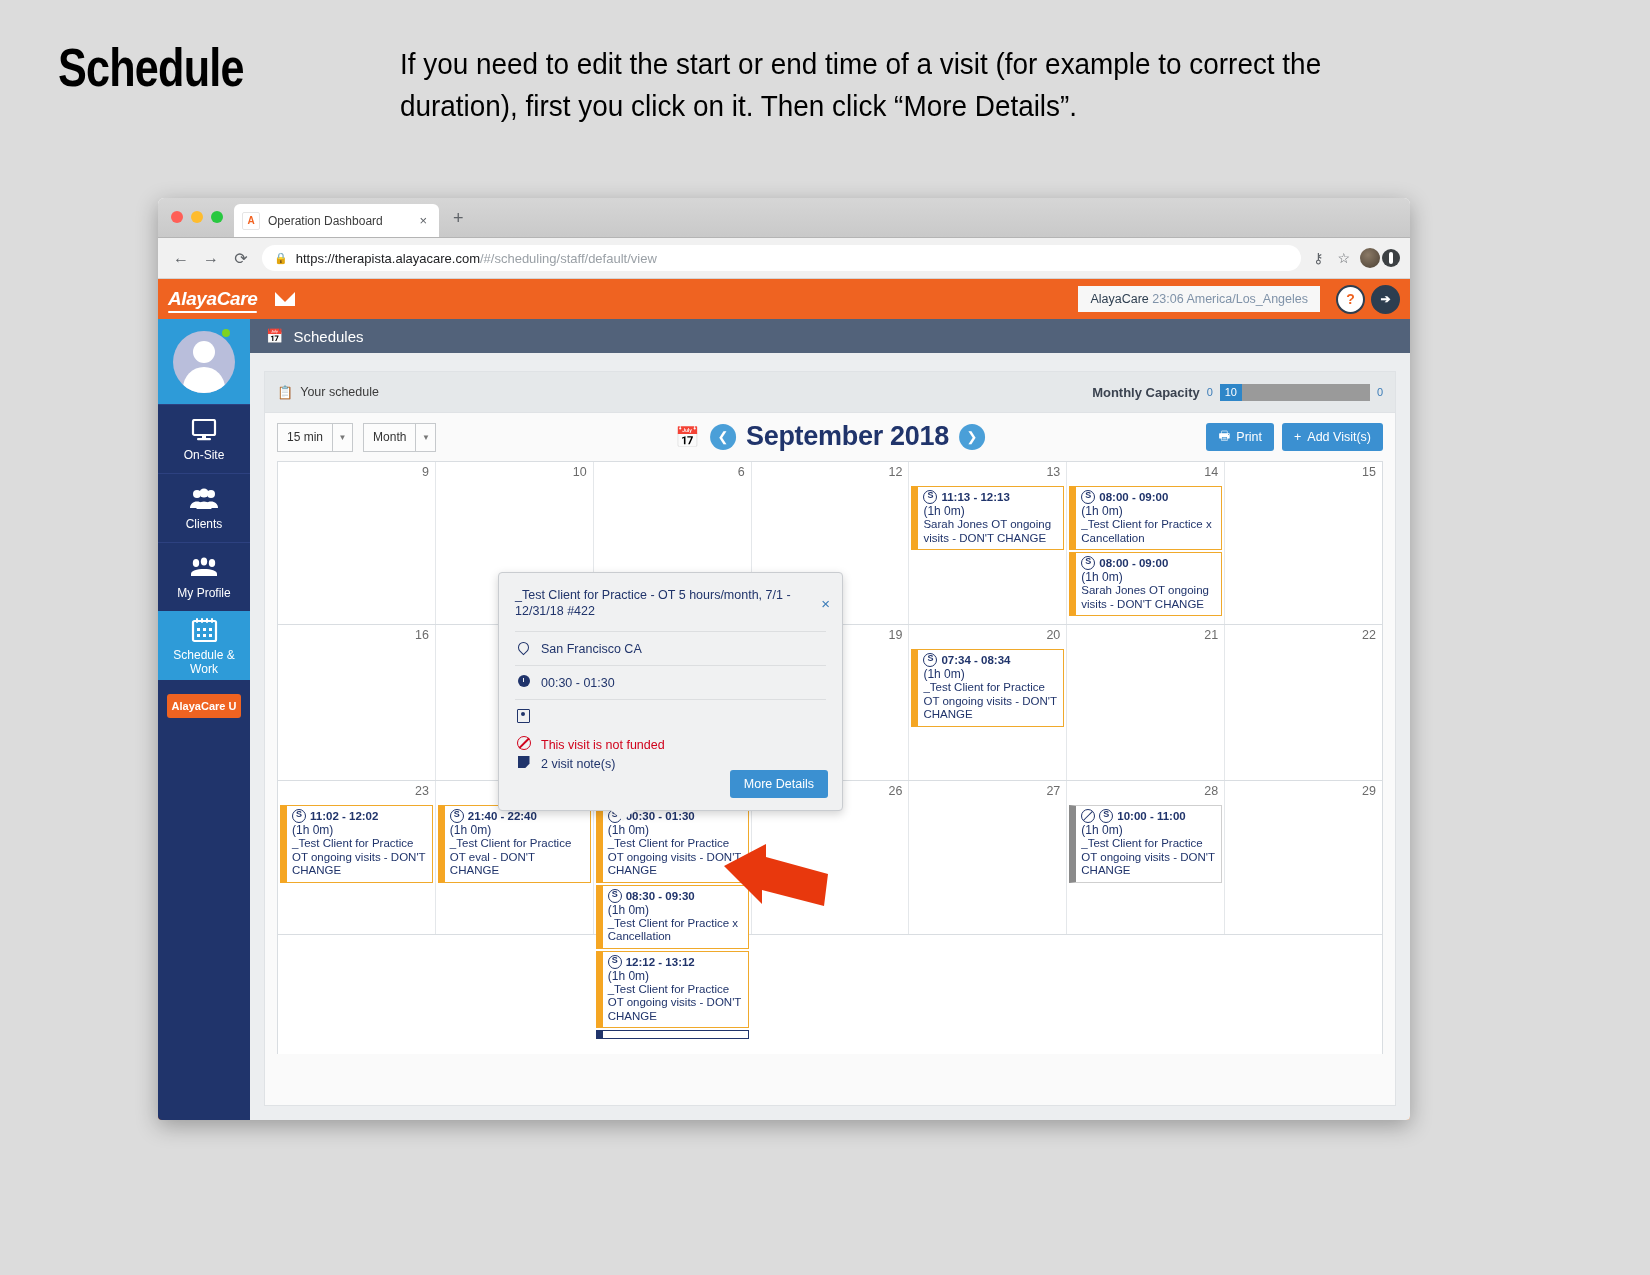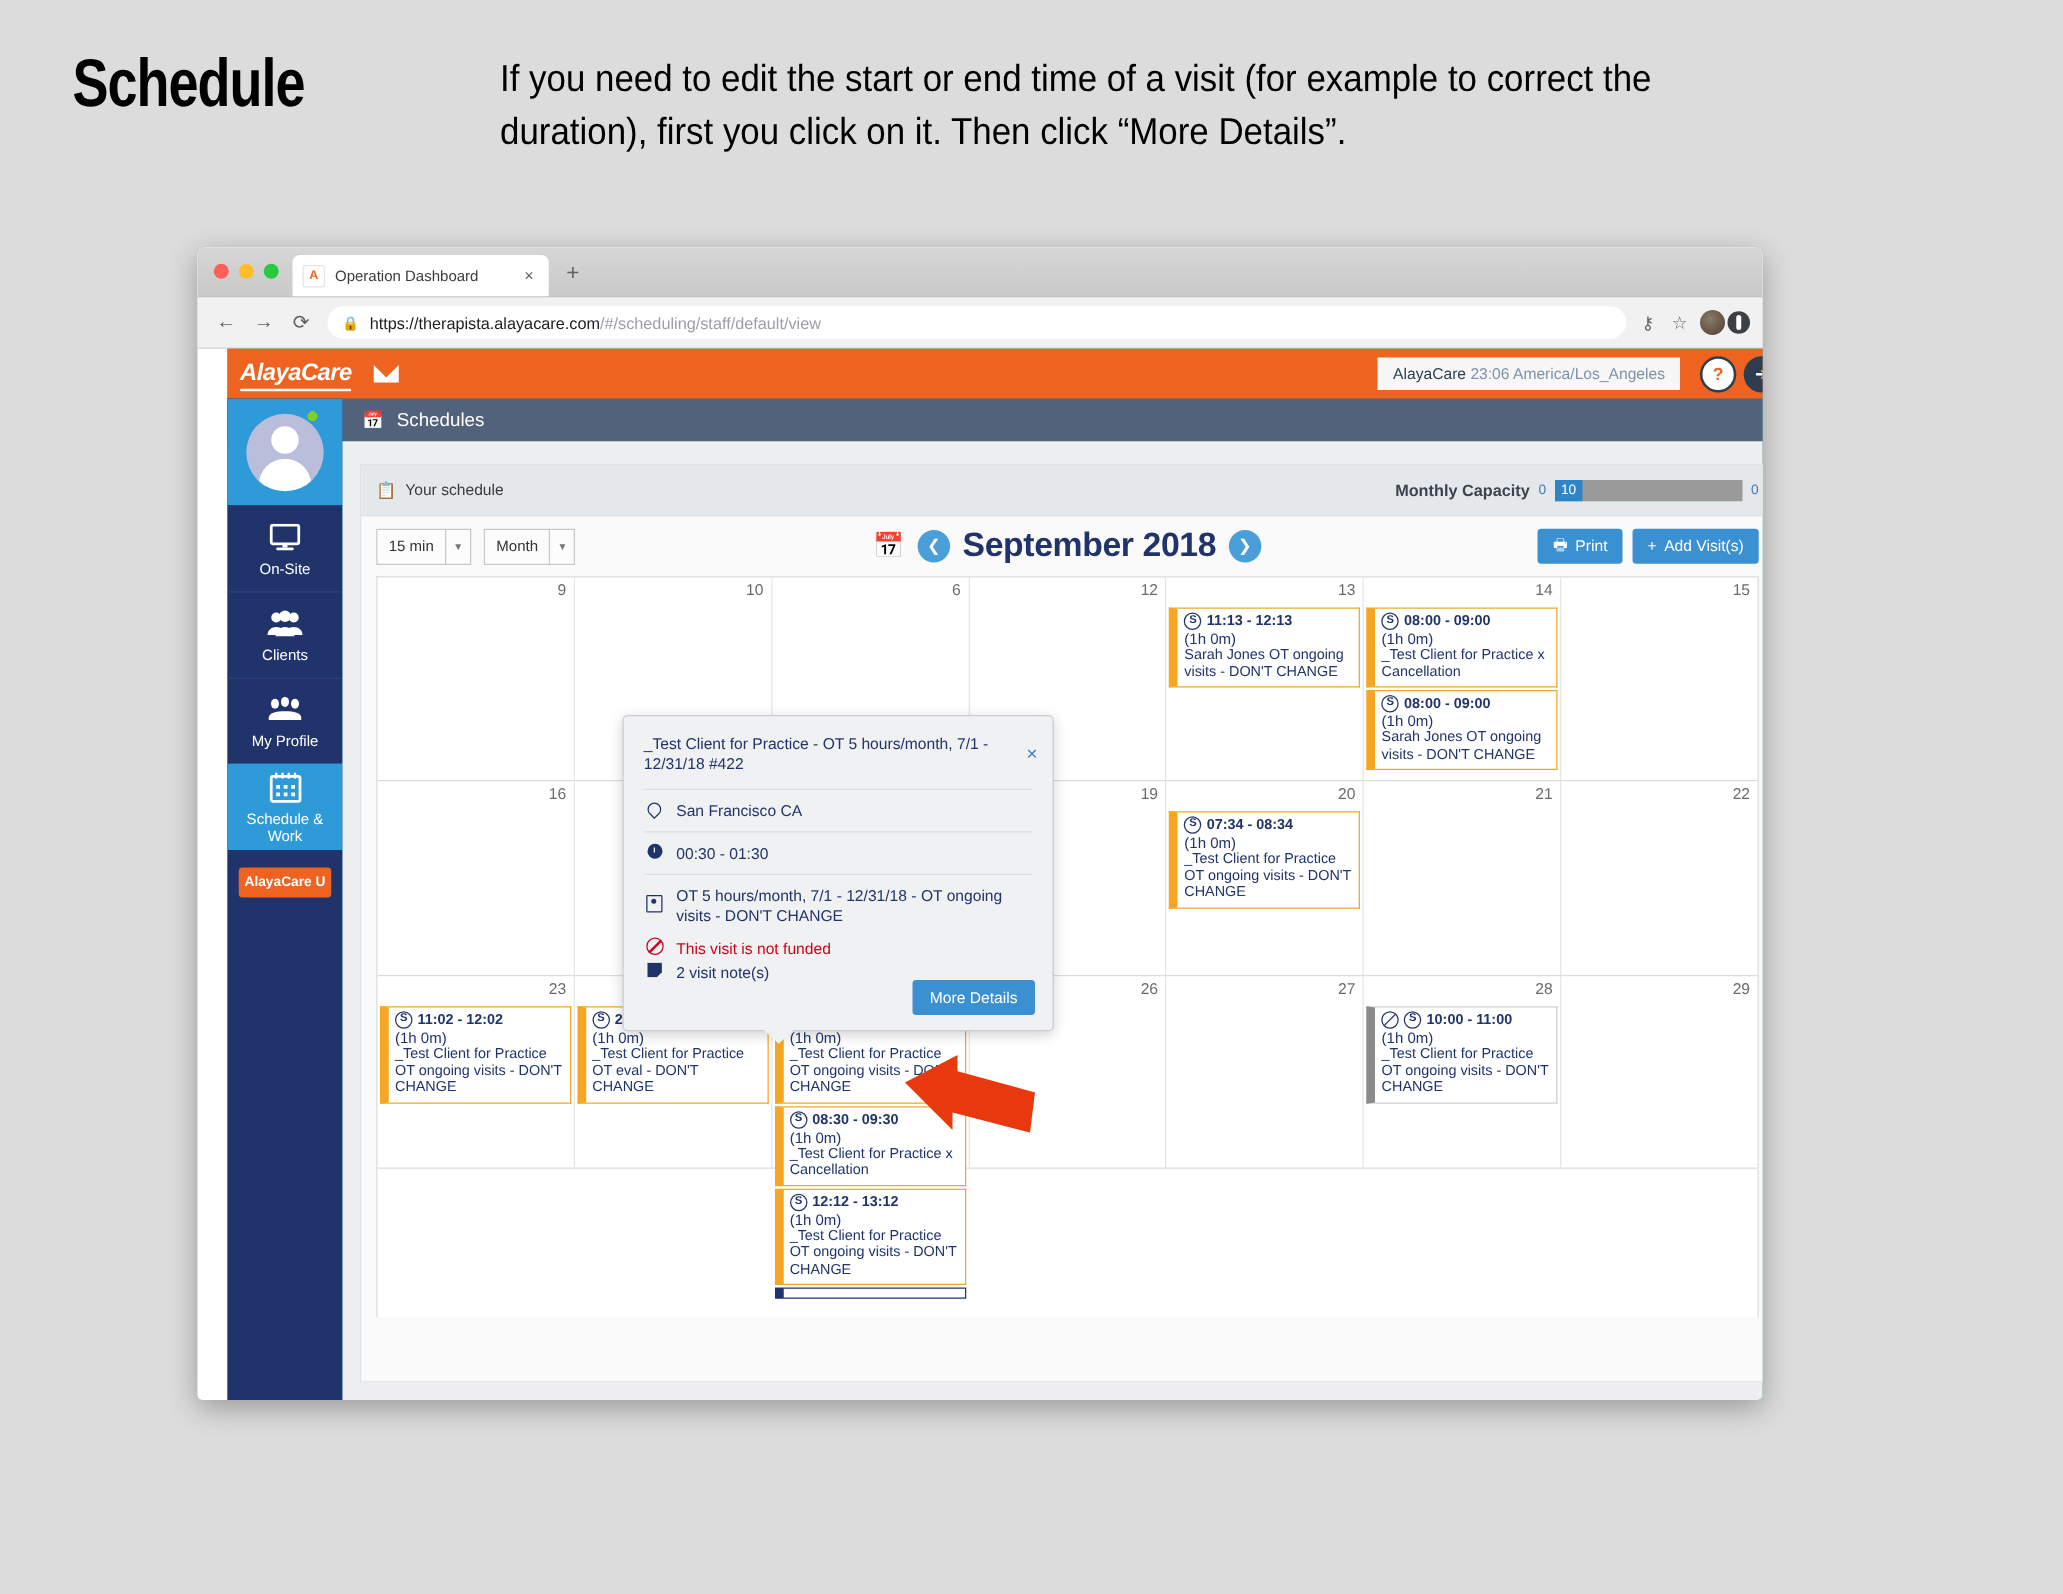--- a/index.html
+++ b/index.html
@@ -139,22 +139,21 @@
   .menu-av::after {
     content: ""; position: absolute; left: 7px; top: 3px;
     width: 4px; height: 12px; background: #fff; border-radius: 2px;
   }
 
   
   .app {
     position: relative;
     width: 1252px;
     height: 843px;
-    background: #0f766e;
-    margin-left: 24px;
+    background: #f97316;
   }
   .topbar {
     position: absolute; left: 0; top: 0;
     width: 1252px; height: 40px;
     background: #ef6321;
     display: flex; align-items: center;
   }
   .logo {
     margin-left: 10px;
     font-size: 19px; font-weight: bold; font-style: italic;
@@ -885,21 +884,20 @@
     <span>San Francisco CA</span>
   </div>
 
   <div class="popup-row">
     <span class="p-ico navy"><span class="clockico"></span></span>
     <span>00:30 - 01:30</span>
   </div>
 
   <div class="popup-row">
     <span class="p-ico navy"><span class="idcard"></span></span>
-    <span>OT 5 hours/month, 7/1 - 12/31/18 - OT ongoing visits - DON'T CHANGE</span>
   </div>
 
   <div class="popup-row nb red">
     <span class="p-ico red"><span class="banred"></span></span>
     <span>This visit is not funded</span>
   </div>
 
   <div class="popup-row nb" style="padding-bottom:26px;">
     <span class="p-ico navy"><span class="noteico"></span></span>
     <span>2 visit note(s)</span>

